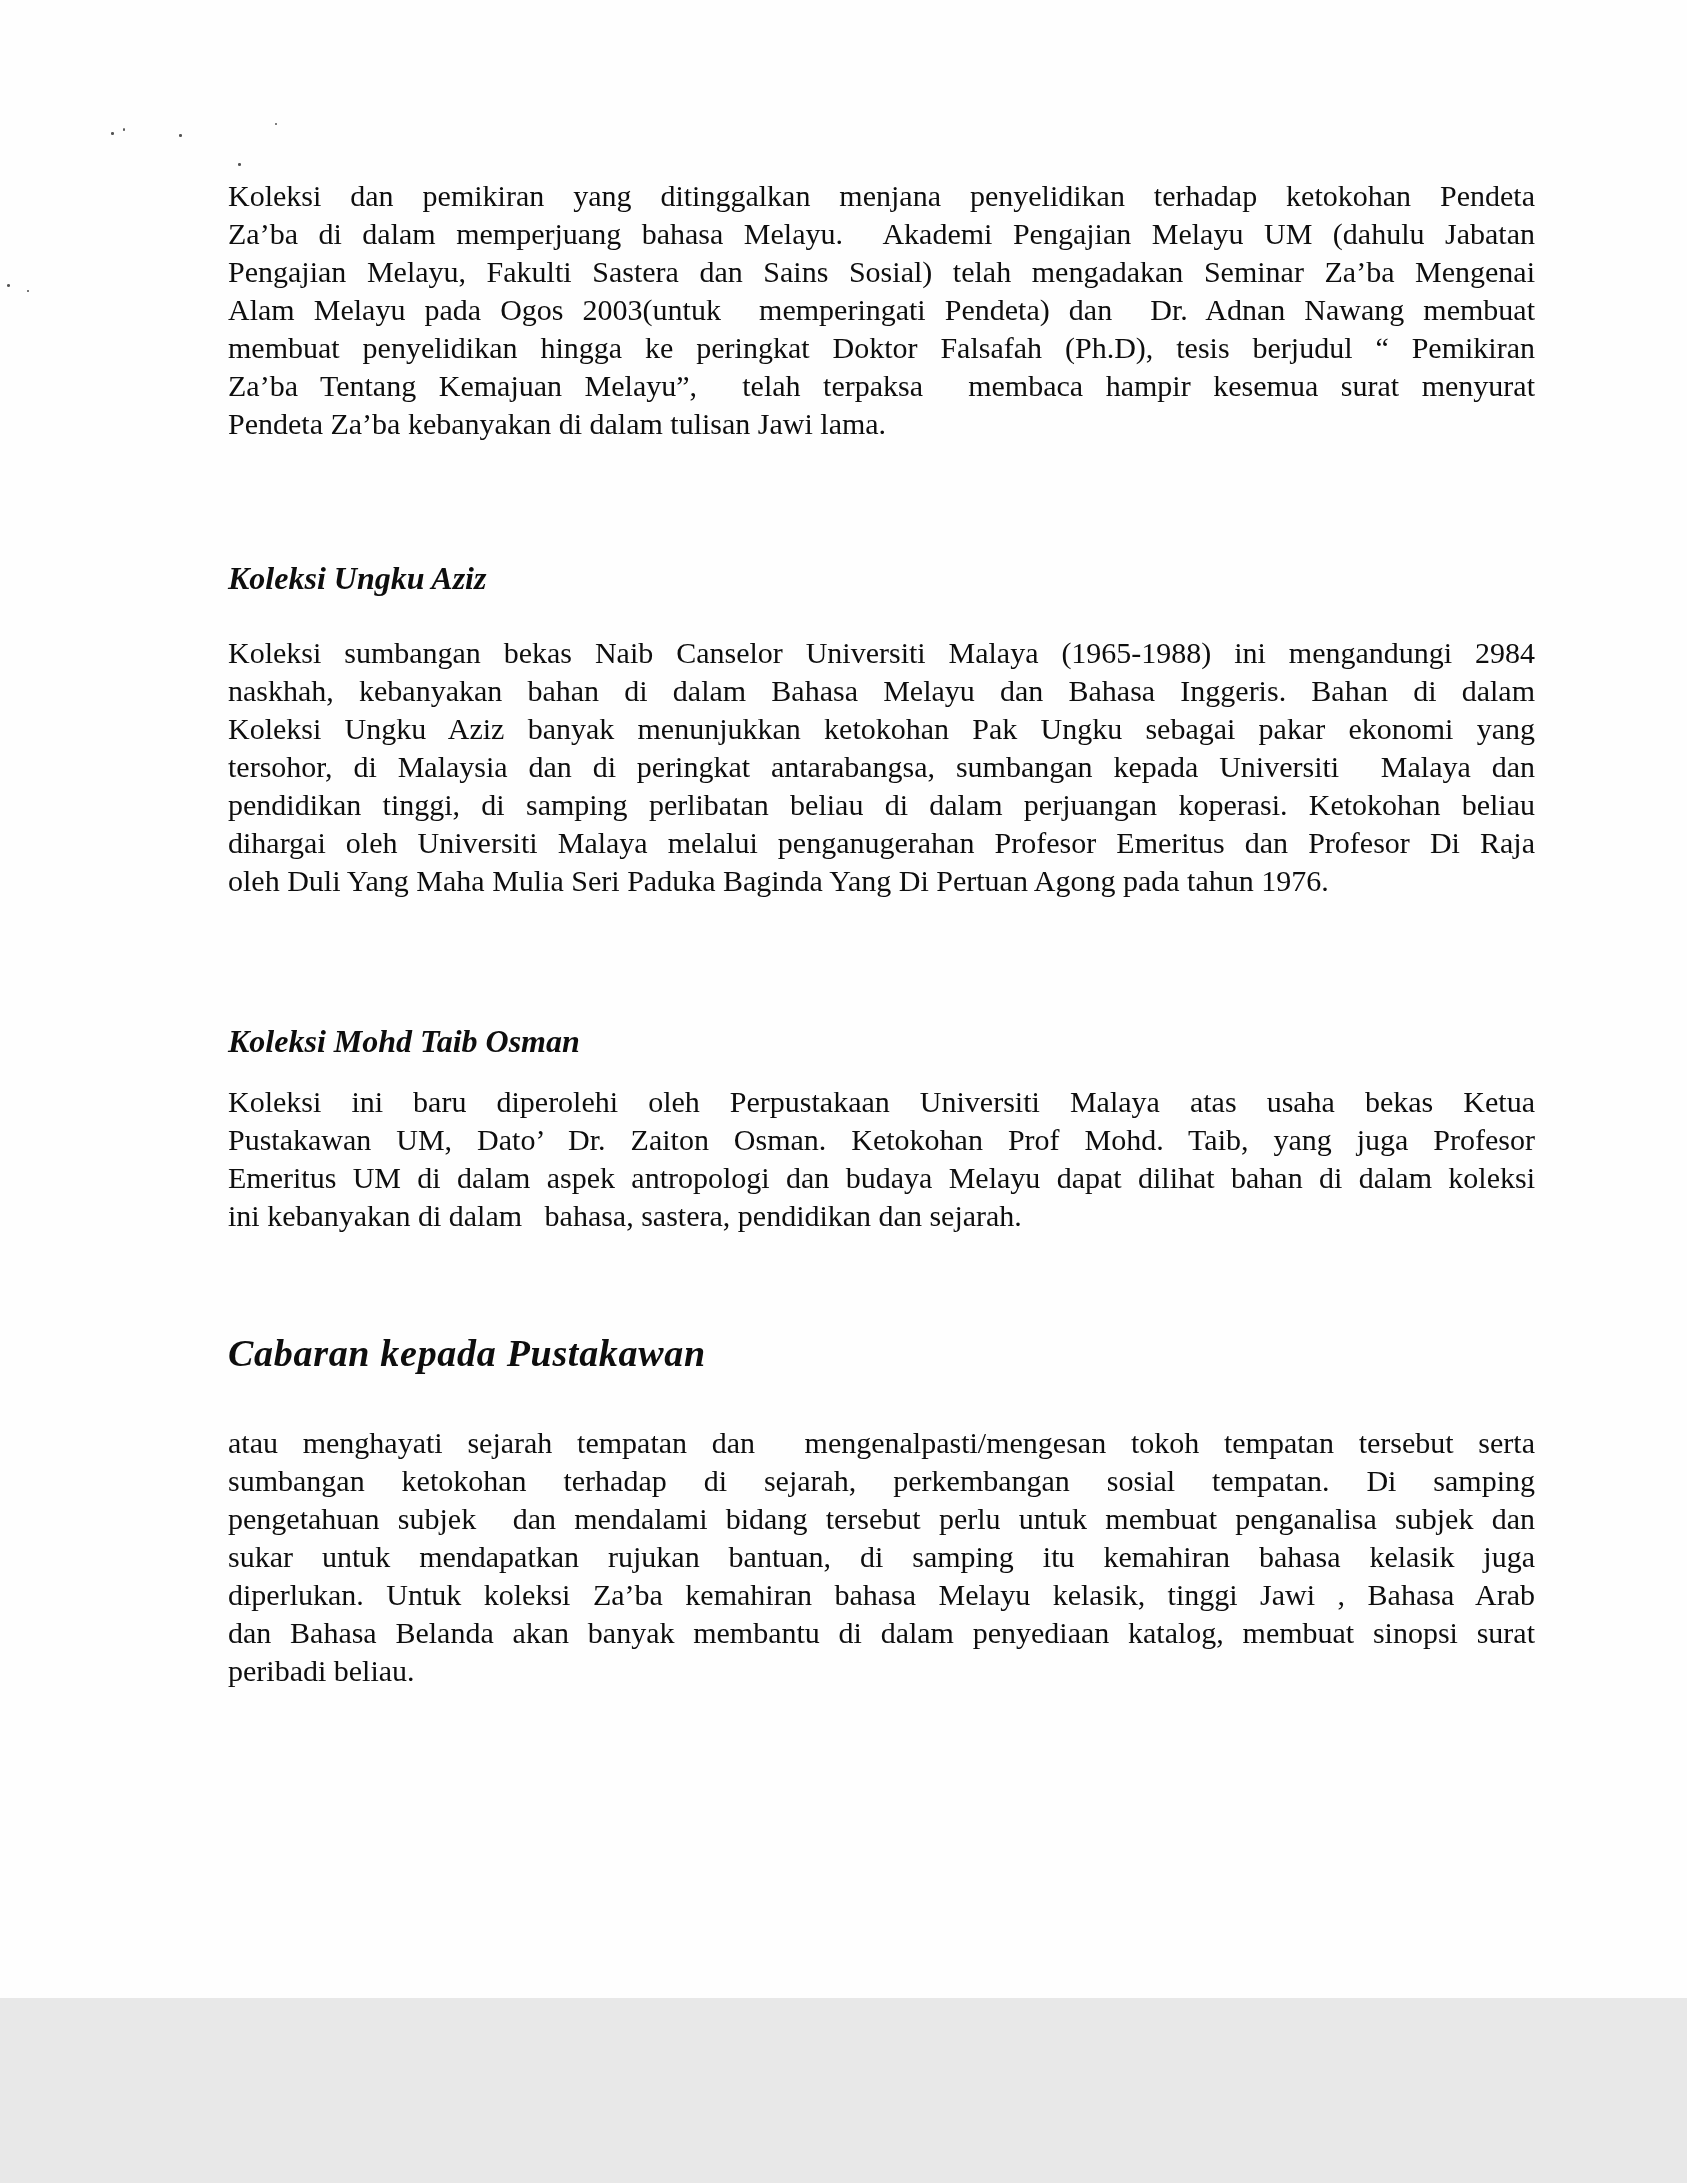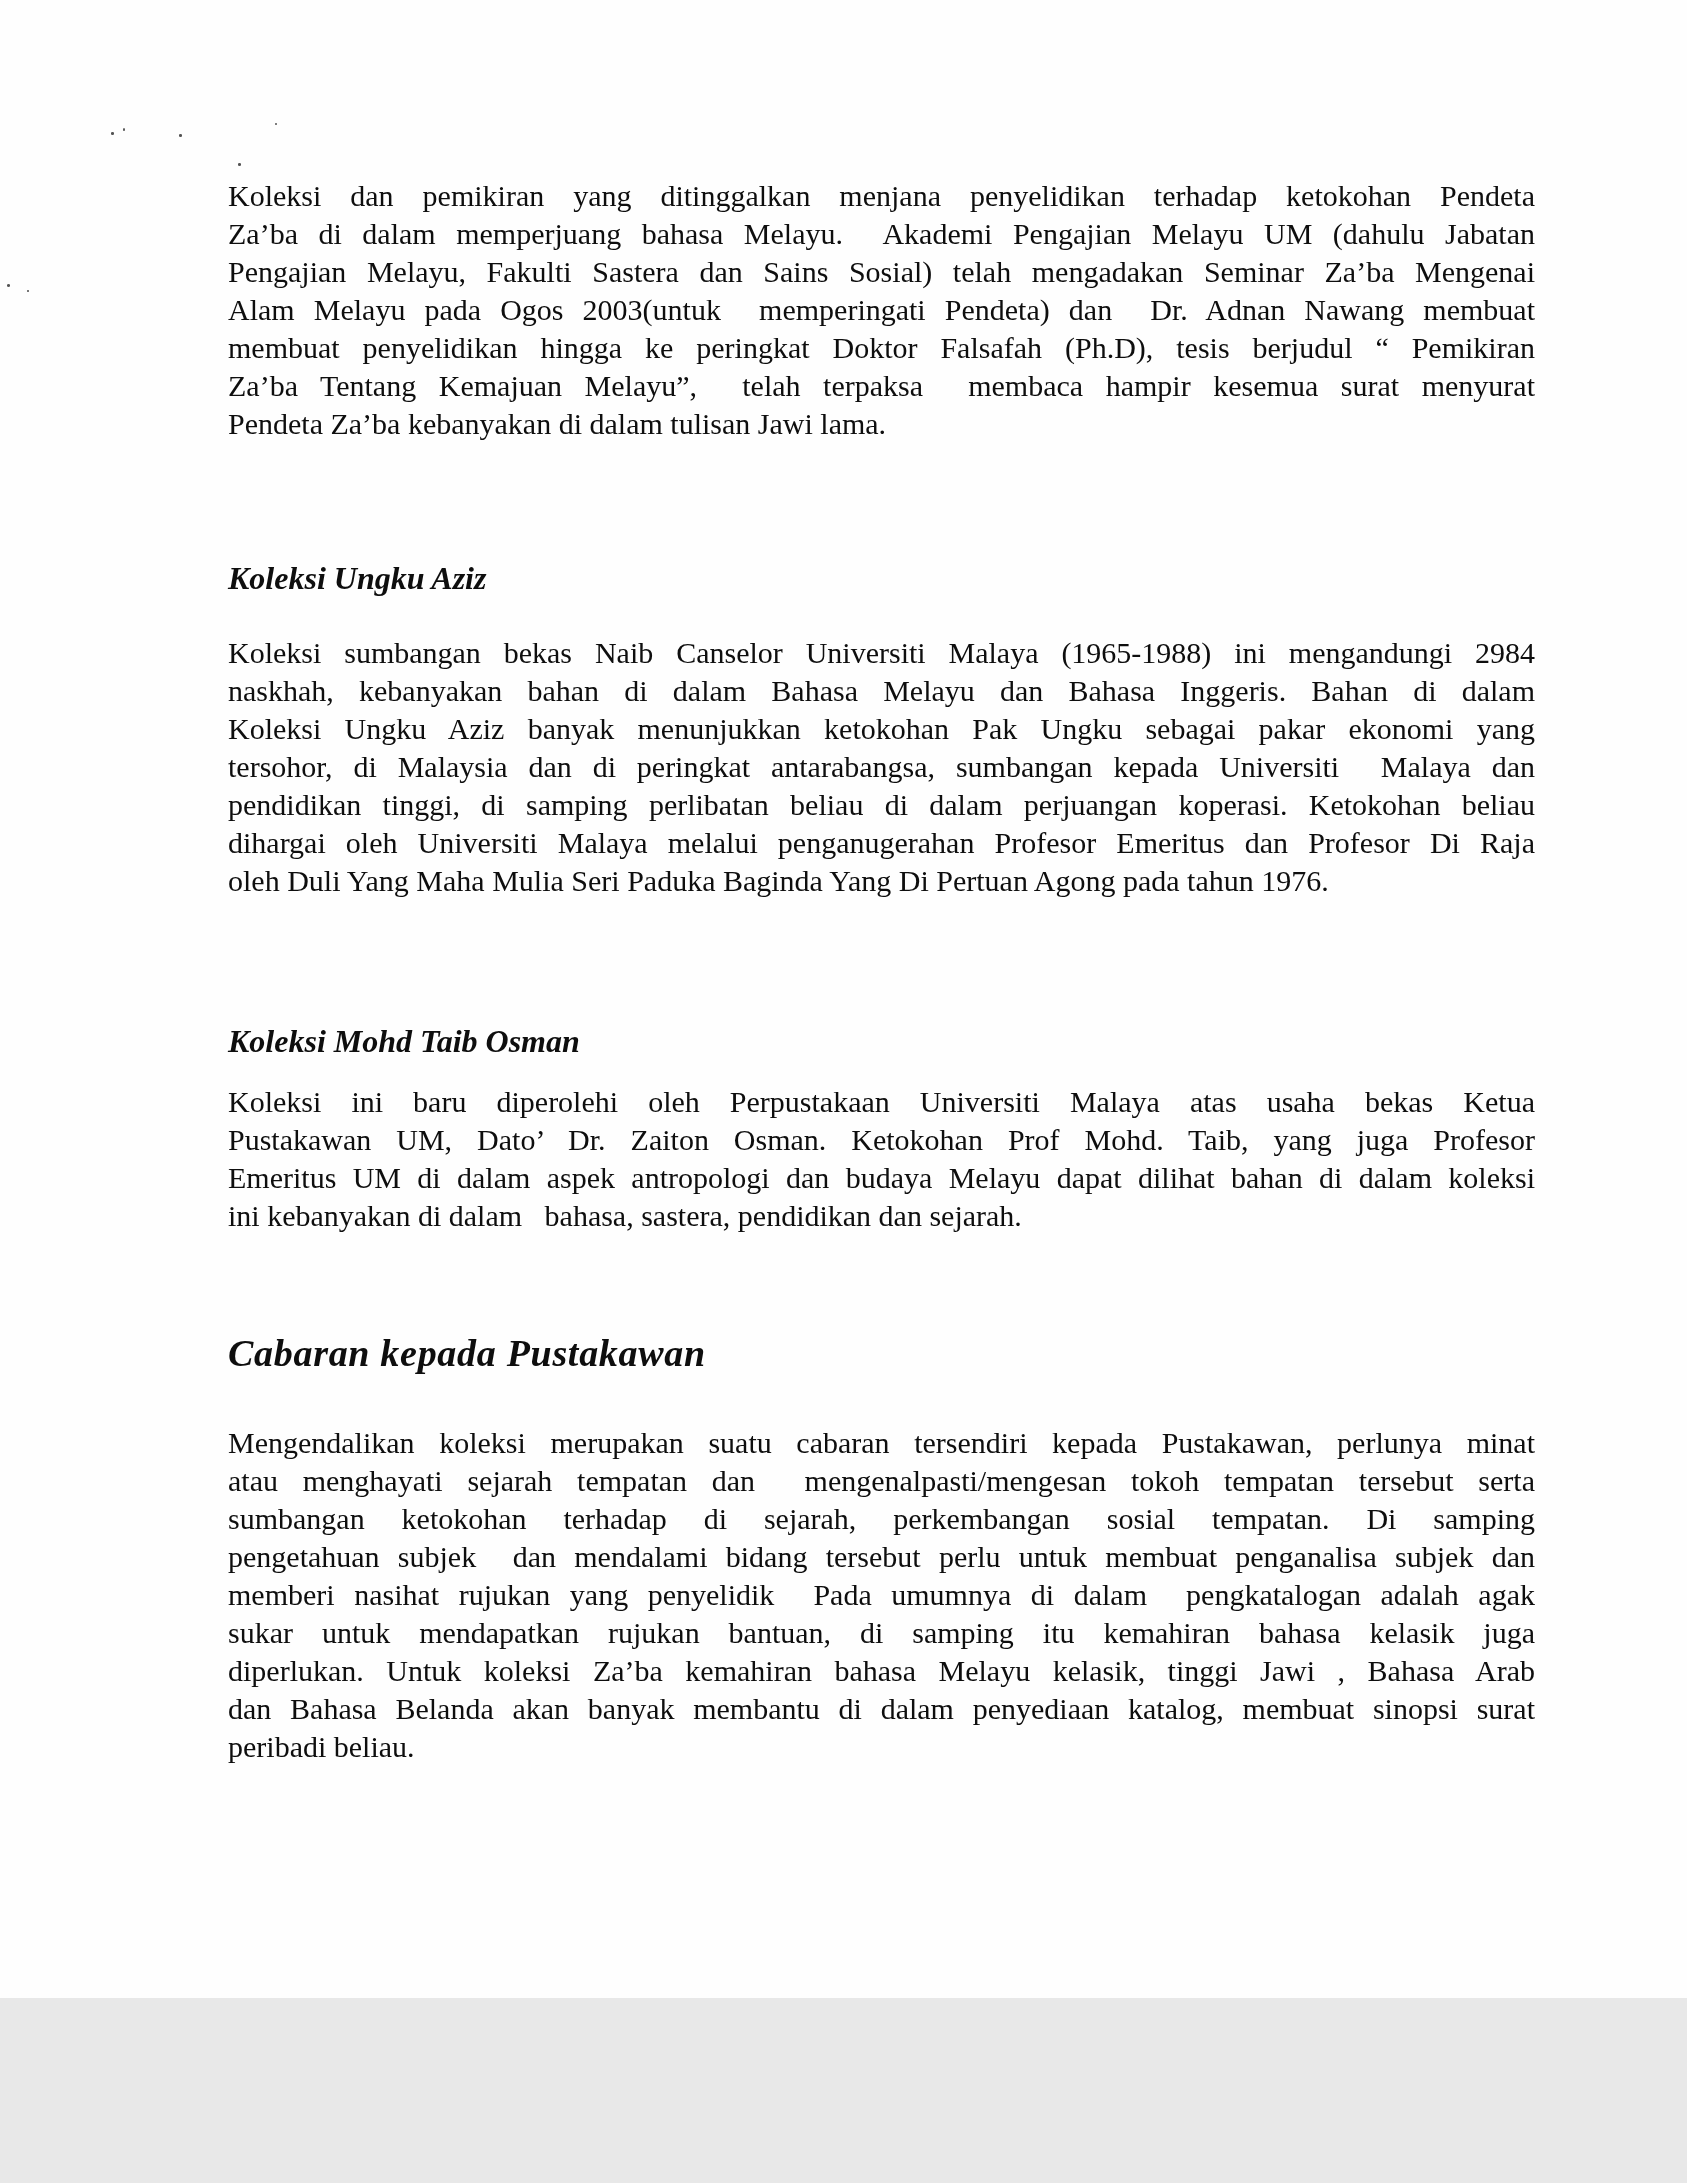--- a/index.html
+++ b/index.html
@@ -100,25 +100,23 @@
   <h2 class="heading" style="top:1022px;">Koleksi Mohd Taib Osman</h2>
   <div class="para" style="top:1083px;">
     <div class="line j">Koleksi ini baru diperolehi oleh Perpustakaan Universiti Malaya atas usaha bekas Ketua</div>
     <div class="line j">Pustakawan UM, Dato’ Dr. Zaiton Osman. Ketokohan Prof Mohd. Taib, yang juga Profesor</div>
     <div class="line j">Emeritus UM di dalam aspek antropologi dan budaya Melayu dapat dilihat bahan di dalam koleksi</div>
     <div class="line">ini kebanyakan di dalam   bahasa, sastera, pendidikan dan sejarah.</div>
   </div>
 
   <h1 class="heading heading-lg" style="top:1331px;">Cabaran kepada Pustakawan</h1>
   <div class="para" style="top:1424px;">
-    <div class="line j">Mengendalikan koleksi merupakan suatu cabaran tersendiri kepada Pustakawan, perlunya minat</div>
     <div class="line j">atau menghayati sejarah tempatan dan  mengenalpasti/mengesan tokoh tempatan tersebut serta</div>
     <div class="line j">sumbangan ketokohan terhadap di sejarah, perkembangan sosial tempatan. Di samping</div>
     <div class="line j">pengetahuan subjek  dan mendalami bidang tersebut perlu untuk membuat penganalisa subjek dan</div>
-    <div class="line j">memberi nasihat rujukan yang penyelidik  Pada umumnya di dalam  pengkatalogan adalah agak</div>
     <div class="line j">sukar untuk mendapatkan rujukan bantuan, di samping itu kemahiran bahasa kelasik juga</div>
     <div class="line j">diperlukan. Untuk koleksi Za’ba kemahiran bahasa Melayu kelasik, tinggi Jawi , Bahasa Arab</div>
     <div class="line j">dan Bahasa Belanda akan banyak membantu di dalam penyediaan katalog, membuat sinopsi surat</div>
     <div class="line">peribadi beliau.</div>
   </div>
 
   <div class="page-number">3</div>
 
 </div>
 

